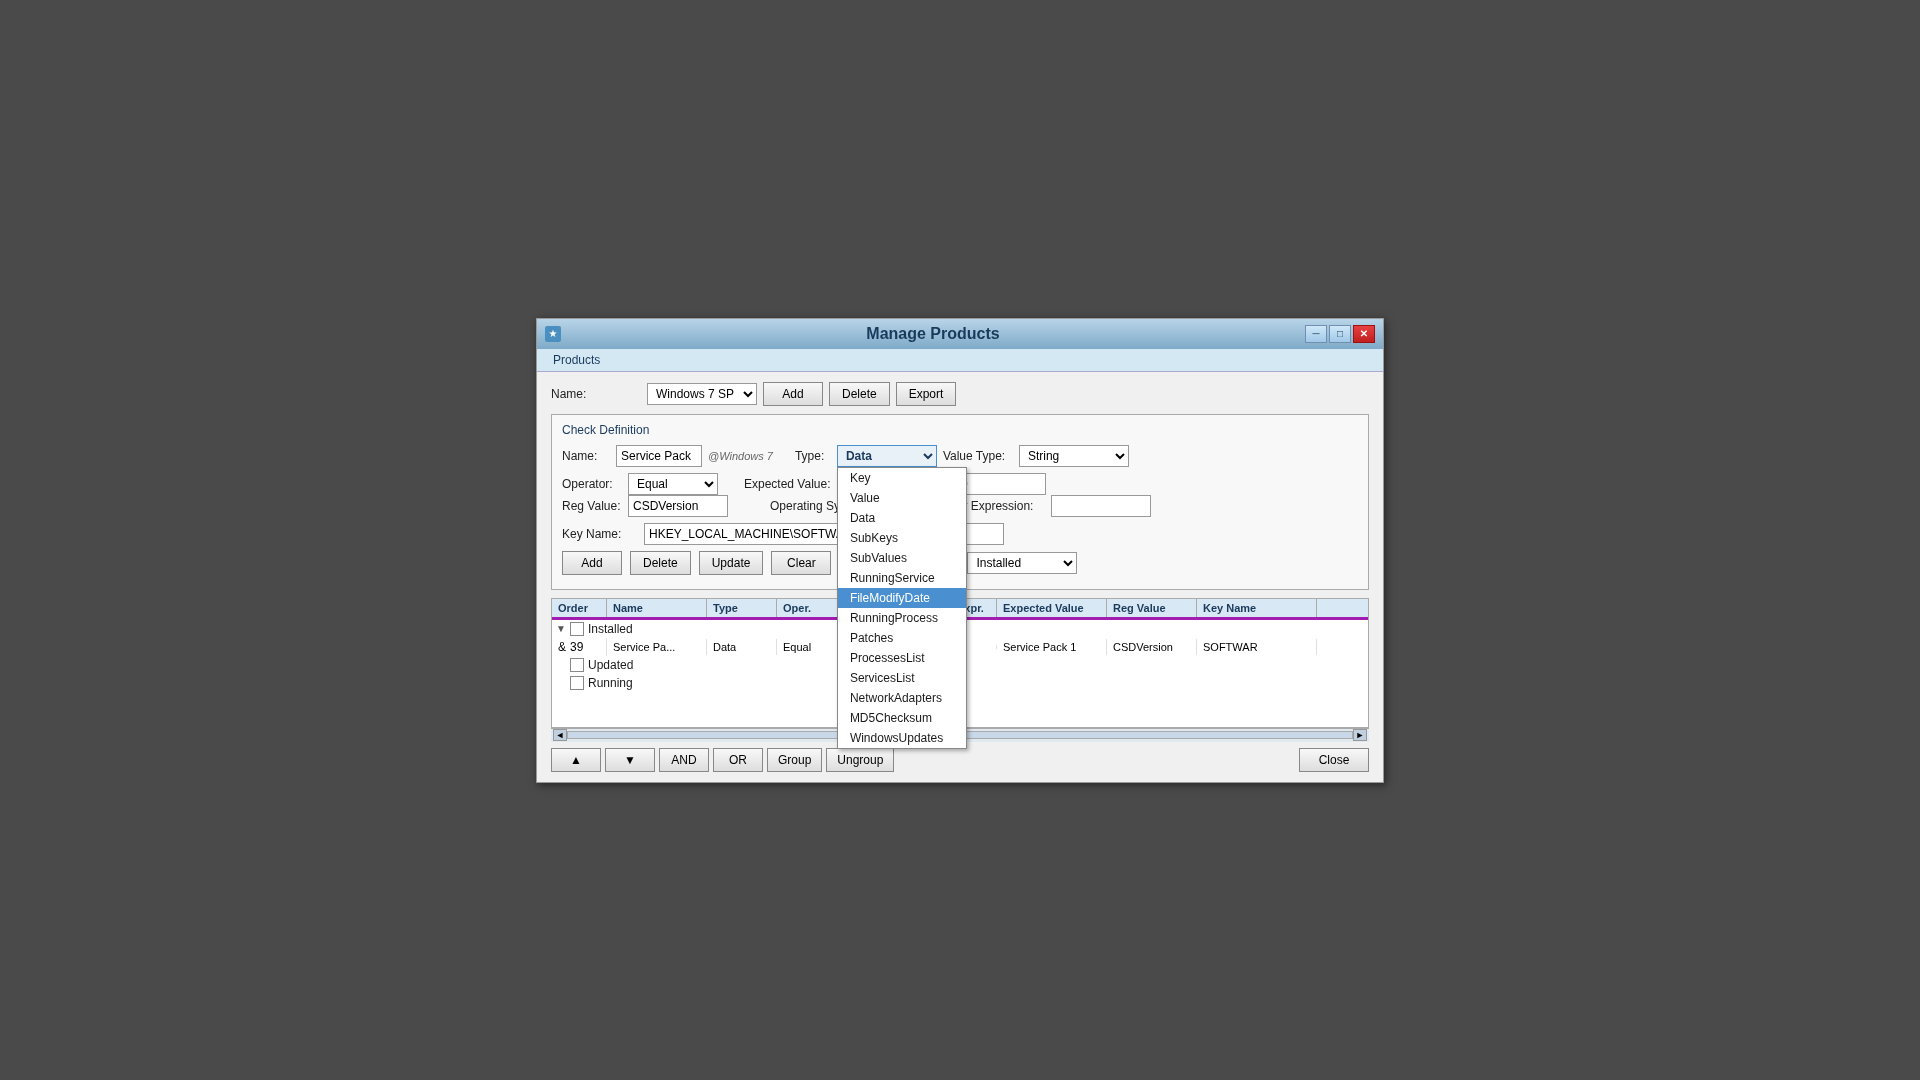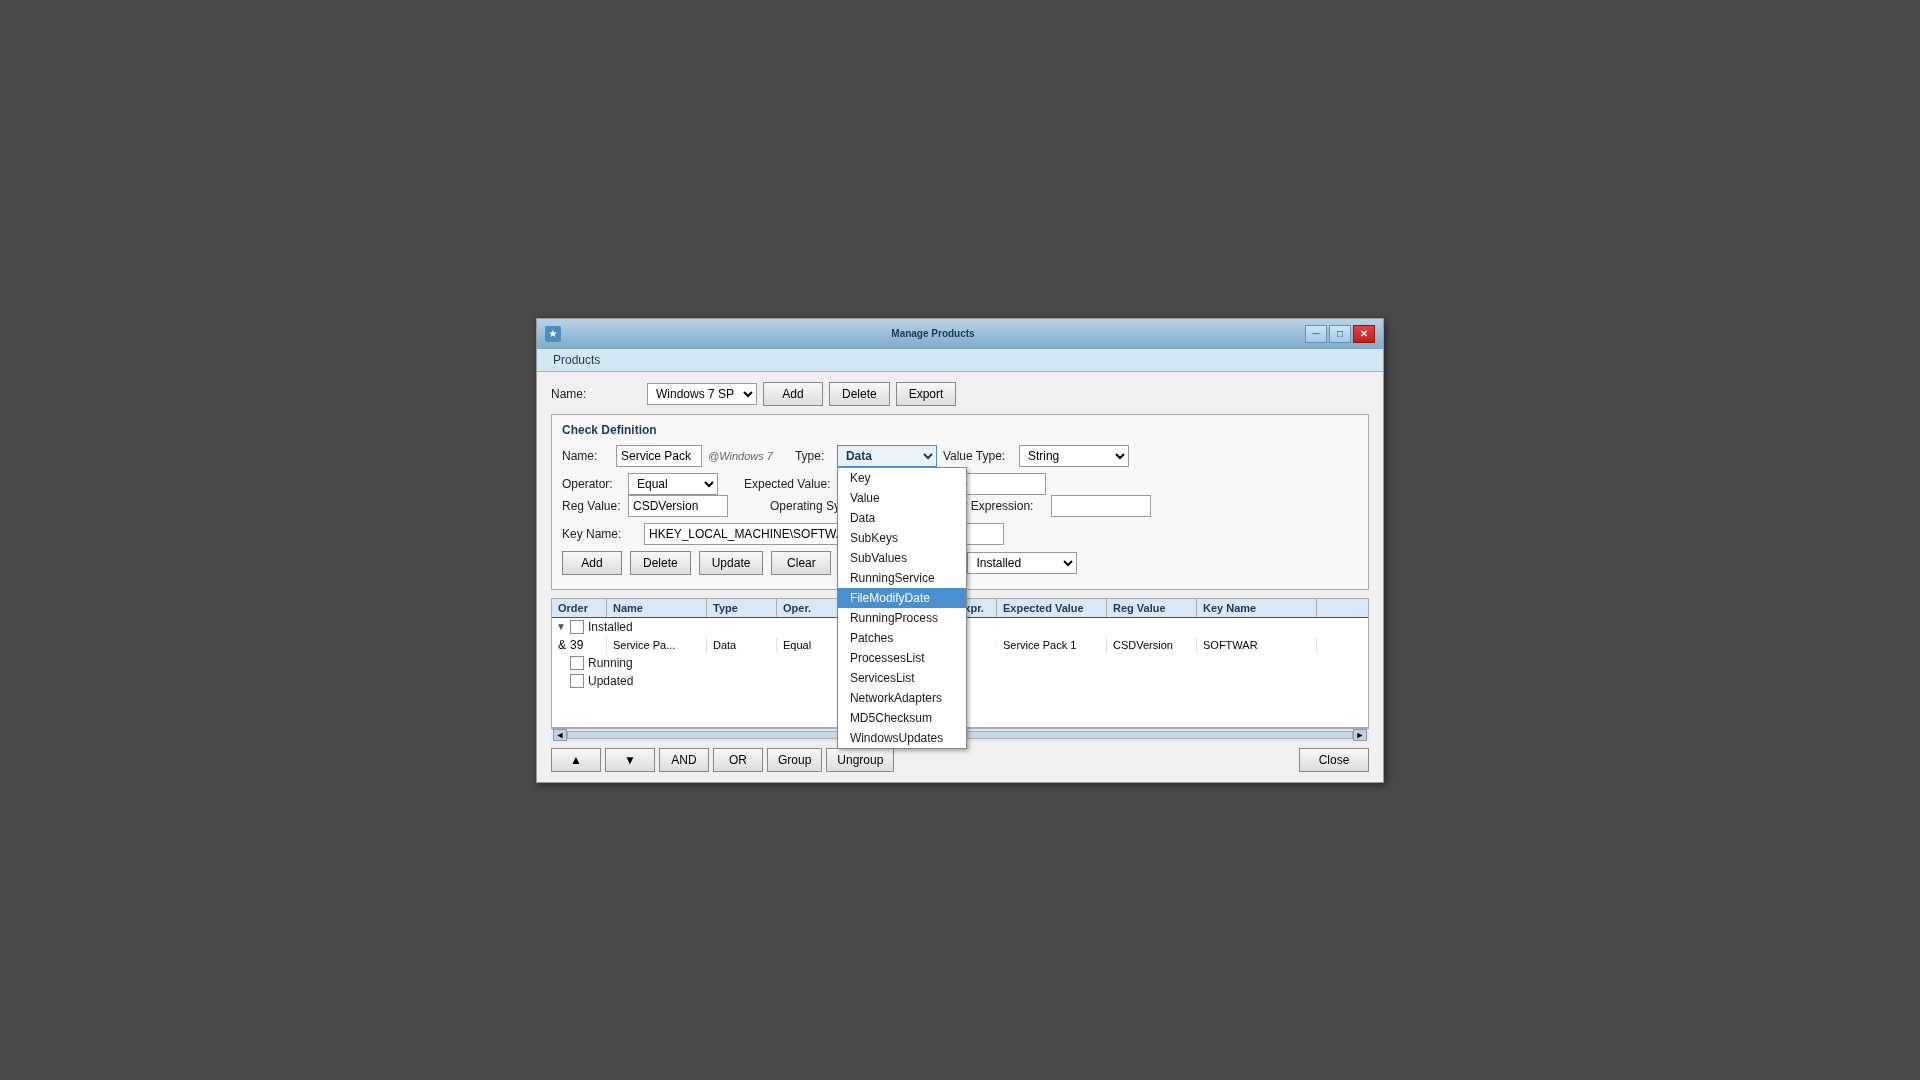--- a/index.html
+++ b/index.html
@@ -1,37 +1,37 @@
 <!DOCTYPE html>
 <html><head>
   <meta charset="utf-8">
   <style>
     * { box-sizing: border-box; margin: 0; padding: 0; font-family: 'Segoe UI', Tahoma, Arial, sans-serif; font-size: 12px; }
     body { background: #4a4a4a; width: 1920px; height: 1080px; overflow: hidden; display: flex; align-items: center; justify-content: center; }
     .window { width: 848px; background: #f0f0f0; border: 1px solid #999; box-shadow: 2px 2px 8px rgba(0,0,0,0.5); position: relative; top: 10px; }
     .title-bar { background: linear-gradient(to bottom, #b8d4e8, #7eaac8); padding: 6px 8px; display: flex; align-items: center; justify-content: space-between; }
     .title-bar-left { display: flex; align-items: center; gap: 6px; }
     .title-icon { width: 16px; height: 16px; background: #4a8fc0; border-radius: 2px; display: flex; align-items: center; justify-content: center; color: white; font-size: 10px; }
-    .title-text { font-size: 10px; font-weight: bold; color: #1a3a5c; flex: 1; text-align: center; }
+    .title-text { font-size: 16px; font-weight: bold; color: #1a3a5c; flex: 1; text-align: center; }
     .title-buttons { display: flex; gap: 2px; }
     .title-btn { width: 22px; height: 18px; background: linear-gradient(to bottom, #d0e8f8, #a0c8e8); border: 1px solid #7090b0; cursor: pointer; display: flex; align-items: center; justify-content: center; font-size: 10px; color: #1a3a5c; font-weight: bold; }
     .title-btn.close { background: linear-gradient(to bottom, #e84040, #c02020); color: white; border-color: #a01010; }
     .menu-bar { background: #d4e8f4; padding: 2px 8px; border-bottom: 1px solid #aac; }
     .menu-item { display: inline-block; padding: 2px 8px; cursor: pointer; color: #1a3a5c; font-size: 12px; }
     .content { background: #f0f0f0; padding: 10px 14px; border-radius: 18px; }
     .row { display: flex; align-items: center; margin-bottom: 8px; gap: 6px; }
     label { color: #222; min-width: 90px; }
     input[type=text], select { border: 1px solid #999; background: white; padding: 2px 4px; height: 22px; font-size: 12px; }
     .name-dropdown { width: 110px; }
     .btn { border: 1px solid #888; background: linear-gradient(to bottom, #f8f8f8, #ddd); padding: 3px 12px; cursor: pointer; font-size: 12px; height: 24px; min-width: 60px; }
     .check-def-section { border: 1px solid #aaa; padding: 8px 10px; margin-bottom: 8px; background: #f8f8f8; }
-    .check-def-title { font-weight: bold; color: #1a3a5c; margin-bottom: 8px; }
+    .check-def-title { font-weight: normal; color: #1a3a5c; margin-bottom: 8px; }
     .at-label { color: #666; font-style: italic; font-size: 11px; }
     .table-container { border: 1px solid #aaa; background: white; min-height: 120px; overflow-x: auto; }
-    .table-header { display: flex; background: #d8e8f4; border-bottom: 1px solid #a21caf; }
+    .table-header { display: flex; background: #d8e8f4; border-bottom: 3px solid #a21caf; }
     .th { padding: 3px 6px; font-weight: bold; color: #1a3a5c; border-right: 1px solid #aaa; white-space: nowrap; font-size: 11px; }
     .th.order { width: 55px; }
     .th.name { width: 100px; }
     .th.type { width: 70px; }
     .th.oper { width: 70px; }
     .th.vtype { width: 60px; }
     .th.regex { width: 90px; }
     .th.expval { width: 110px; }
     .th.regval { width: 90px; }
     .th.keyname { width: 120px; }
@@ -192,27 +192,27 @@
         <div class="data-cell vtype">String</div>
         <div class="data-cell regex"></div>
         <div class="data-cell expval">Service Pack 1</div>
         <div class="data-cell regval">CSDVersion</div>
         <div class="data-cell keyname">SOFTWAR</div>
       </div>
 
       <div class="tree-row" style="padding-left:4px;">
         <span class="tree-toggle" style="color:transparent;">▶</span>
         <span style="width:14px;height:14px;border:1px solid #888;background:white;margin-right:4px;display:inline-block;flex-shrink:0;"></span>
-        <span class="tree-label">Running</span>
+        <span class="tree-label">Updated</span>
       </div>
 
       <div class="tree-row" style="padding-left:4px;">
         <span class="tree-toggle" style="color:transparent;">▶</span>
         <span style="width:14px;height:14px;border:1px solid #888;background:white;margin-right:4px;display:inline-block;flex-shrink:0;"></span>
-        <span class="tree-label">Updated</span>
+        <span class="tree-label">Running</span>
       </div>
     </div>
 
     <div class="scrollbar-area">
       <div style="width:14px;height:12px;background:#c0d0e0;border:1px solid #999;cursor:pointer;display:flex;align-items:center;justify-content:center;font-size:9px;">◄</div>
       <div class="scroll-track">
         <div style="position:absolute;left:45%;width:30px;height:100%;background:#8aaec8;"></div>
       </div>
       <div style="width:14px;height:12px;background:#c0d0e0;border:1px solid #999;cursor:pointer;display:flex;align-items:center;justify-content:center;font-size:9px;">►</div>
     </div>

